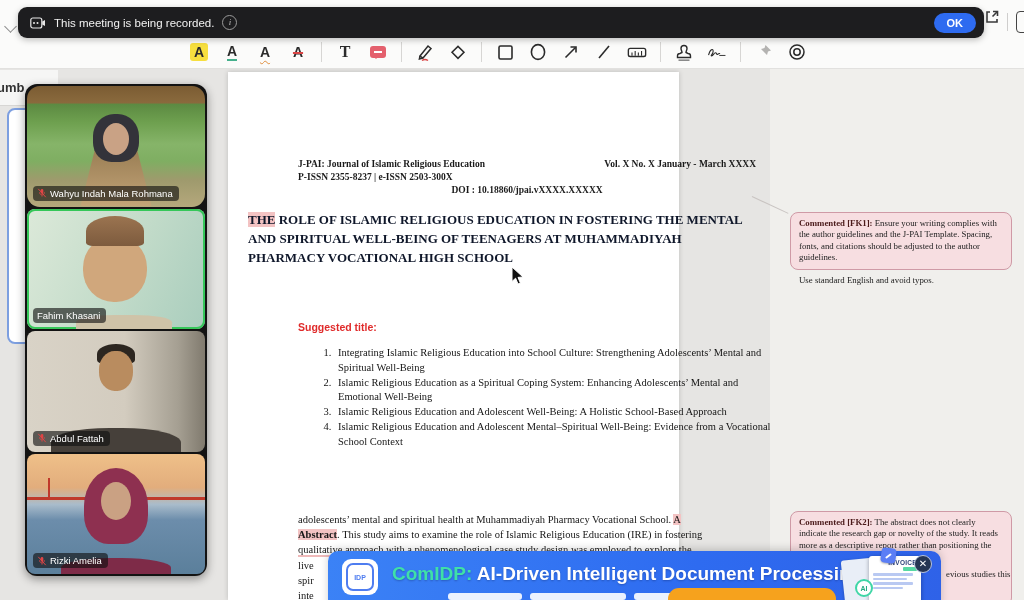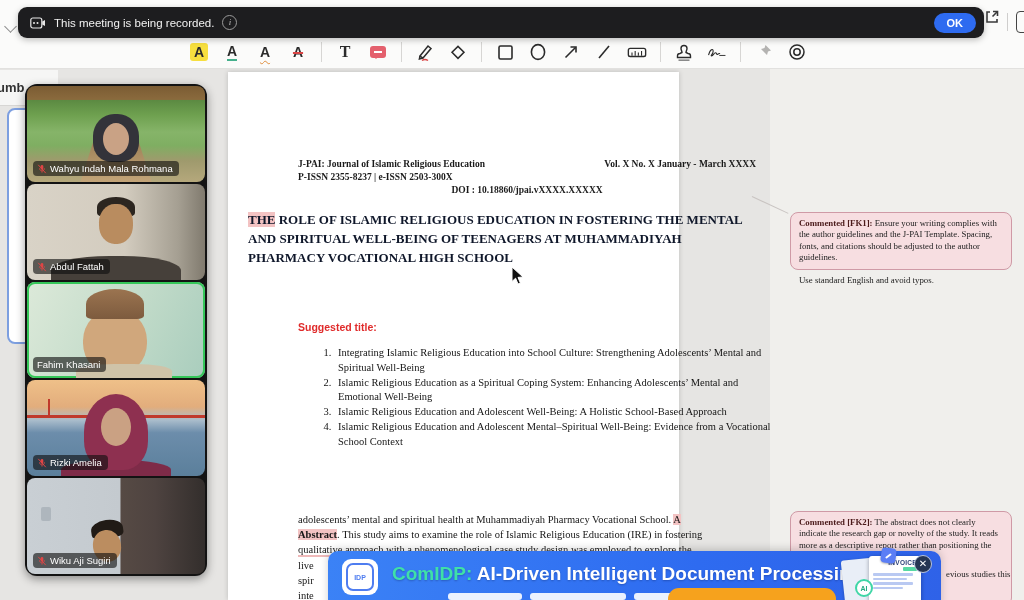--- a/index.html
+++ b/index.html
@@ -63,21 +63,21 @@
   .bluebox{position:absolute;left:7px;top:108px;width:48px;height:232px;background:#fff;border:2px solid #7d9fe0;border-radius:8px;z-index:1;}
 
   
   .vpanel{position:absolute;left:25px;top:84px;width:182px;height:492px;background:#131313;border-radius:12px;padding:2px;box-sizing:border-box;box-shadow:0 3px 10px rgba(0,0,0,.4);z-index:5;display:flex;flex-direction:column;gap:2px;}
   .tile{position:relative;flex:1;border-radius:8px;overflow:hidden;cursor:pointer;}
   .tile.active{box-shadow:inset 0 0 0 2px #35c759;}
   .tag{position:absolute;left:6px;bottom:6px;display:flex;align-items:center;gap:3px;background:rgba(15,15,15,.62);border-radius:4px;padding:2px 6px 2px 4px;}
   .tag span{color:#fff;font-size:9.5px;white-space:nowrap;}
   .shape{position:absolute;}
   
-  .v1{background:linear-gradient(180deg,#7b5c33 0%,#8a6a3d 14%,#5c8a42 15%,#6ea04f 30%,#86b469 48%,#7fae62 62%,#9f9a6d 78%,#b5a87c 100%);}
+  .v1{background:linear-gradient(180deg,#7b5c33 0%,#8a6a3d 14%,#5c8a42 15%,#6ea04f 30%,#86b469 48%,#7fae62 62%,#9f9a6d 78%,#b5a87c 100%);border-radius:13px;}
   .v1 .path{left:30%;top:35%;width:40%;height:65%;background:linear-gradient(180deg,#8a6f46,#c3a478);clip-path:polygon(28% 0,72% 0,100% 100%,0 100%);}
   .v1 .hijab{left:50%;top:28px;width:46px;height:48px;margin-left:-23px;background:#33333a;border-radius:46% 46% 40% 40%;}
   .v1 .face{left:50%;top:37px;width:26px;height:32px;margin-left:-13px;background:#c9a285;border-radius:50%;}
   .v2{background:linear-gradient(115deg,#dce9d9 0%,#c2dbc9 55%,#a9cdbd 100%);}
   .v2 .cap{left:50%;top:7px;width:58px;height:30px;margin-left:-30px;background:linear-gradient(180deg,#9b7450,#7d5b3e);border-radius:50% 50% 12% 12%;}
   .v2 .face{left:50%;top:27px;width:64px;height:66px;margin-left:-33px;background:#d0a77c;border-radius:48%;}
   .v2 .shirt{left:50%;bottom:-4px;width:96px;height:18px;margin-left:-40px;background:#cfc3a8;border-radius:40% 40% 0 0;}
   .v3{background:linear-gradient(90deg,#d9d3c7 0%,#d3ccbf 55%,#a59f92 85%,#807a6e 100%);}
   .v3 .hair{left:50%;top:13px;width:38px;height:20px;margin-left:-19px;background:#2c2620;border-radius:50% 50% 20% 20%;}
   .v3 .face{left:50%;top:20px;width:34px;height:40px;margin-left:-17px;background:#b98c5f;border-radius:46%;}
@@ -299,72 +299,58 @@
       <div class="tag">
         <svg width="10" height="10" viewBox="0 0 12 12">
             <path d="M6 1.2c-.9 0-1.6.7-1.6 1.6v2.4c0 .9.7 1.6 1.6 1.6s1.6-.7 1.6-1.6V2.8C7.6 1.9 6.9 1.2 6 1.2z" fill="#e04545"></path>
             <path d="M3 5.2c0 1.7 1.3 3 3 3s3-1.3 3-3" stroke="#e04545" fill="none" stroke-width="1"></path>
             <path d="M6 8.4v2" stroke="#e04545" stroke-width="1"></path>
             <path d="M1.5 1l9 10" stroke="#e04545" stroke-width="1.2"></path>
           </svg>
         <span>Wahyu Indah Mala Rohmana</span>
       </div>
     </div>
+    <div class="tile v2 active">
+      <div class="shape face"></div>
+      <div class="shape cap"></div>
+      <div class="shape shirt"></div>
+      <div class="tag">
+        <span>Fahim Khasani</span>
+      </div>
+    </div>
     <div class="tile v3">
       <div class="shape body"></div>
       <div class="shape hair"></div>
       <div class="shape face"></div>
       <div class="tag">
         <svg width="10" height="10" viewBox="0 0 12 12">
             <path d="M6 1.2c-.9 0-1.6.7-1.6 1.6v2.4c0 .9.7 1.6 1.6 1.6s1.6-.7 1.6-1.6V2.8C7.6 1.9 6.9 1.2 6 1.2z" fill="#e04545"></path>
             <path d="M3 5.2c0 1.7 1.3 3 3 3s3-1.3 3-3" stroke="#e04545" fill="none" stroke-width="1"></path>
             <path d="M6 8.4v2" stroke="#e04545" stroke-width="1"></path>
             <path d="M1.5 1l9 10" stroke="#e04545" stroke-width="1.2"></path>
           </svg>
         <span>Abdul Fattah</span>
-      </div>
-    </div>
-    <div class="tile v2 active">
-      <div class="shape face"></div>
-      <div class="shape cap"></div>
-      <div class="shape shirt"></div>
-      <div class="tag">
-        <span>Fahim Khasani</span>
       </div>
     </div>
     <div class="tile v4">
       <div class="shape cable"></div>
       <div class="shape bridge"></div>
       <div class="shape body"></div>
       <div class="shape hijab"></div>
       <div class="shape face"></div>
       <div class="tag">
         <svg width="10" height="10" viewBox="0 0 12 12">
             <path d="M6 1.2c-.9 0-1.6.7-1.6 1.6v2.4c0 .9.7 1.6 1.6 1.6s1.6-.7 1.6-1.6V2.8C7.6 1.9 6.9 1.2 6 1.2z" fill="#e04545"></path>
             <path d="M3 5.2c0 1.7 1.3 3 3 3s3-1.3 3-3" stroke="#e04545" fill="none" stroke-width="1"></path>
             <path d="M6 8.4v2" stroke="#e04545" stroke-width="1"></path>
             <path d="M1.5 1l9 10" stroke="#e04545" stroke-width="1.2"></path>
           </svg>
         <span>Rizki Amelia</span>
       </div>
     </div>
-    <div class="tile v5">
-      <div class="shape frame"></div>
-      <div class="shape hair"></div>
-      <div class="shape face"></div>
-      <div class="tag">
-        <svg width="10" height="10" viewBox="0 0 12 12">
-            <path d="M6 1.2c-.9 0-1.6.7-1.6 1.6v2.4c0 .9.7 1.6 1.6 1.6s1.6-.7 1.6-1.6V2.8C7.6 1.9 6.9 1.2 6 1.2z" fill="#e04545"></path>
-            <path d="M3 5.2c0 1.7 1.3 3 3 3s3-1.3 3-3" stroke="#e04545" fill="none" stroke-width="1"></path>
-            <path d="M6 8.4v2" stroke="#e04545" stroke-width="1"></path>
-            <path d="M1.5 1l9 10" stroke="#e04545" stroke-width="1.2"></path>
-          </svg>
-        <span>Wiku Aji Sugiri</span>
-      </div>
-    </div>
   </div>
 
   <div class="banner">
     <div class="blogo">
         <div class="inner">IDP</div>
       </div>
     <div class="bhead">
       <span class="brand">ComIDP:</span><span class="rest"> AI-Driven Intelligent Document Processing</span>
     </div>
     <div class="bsub">

